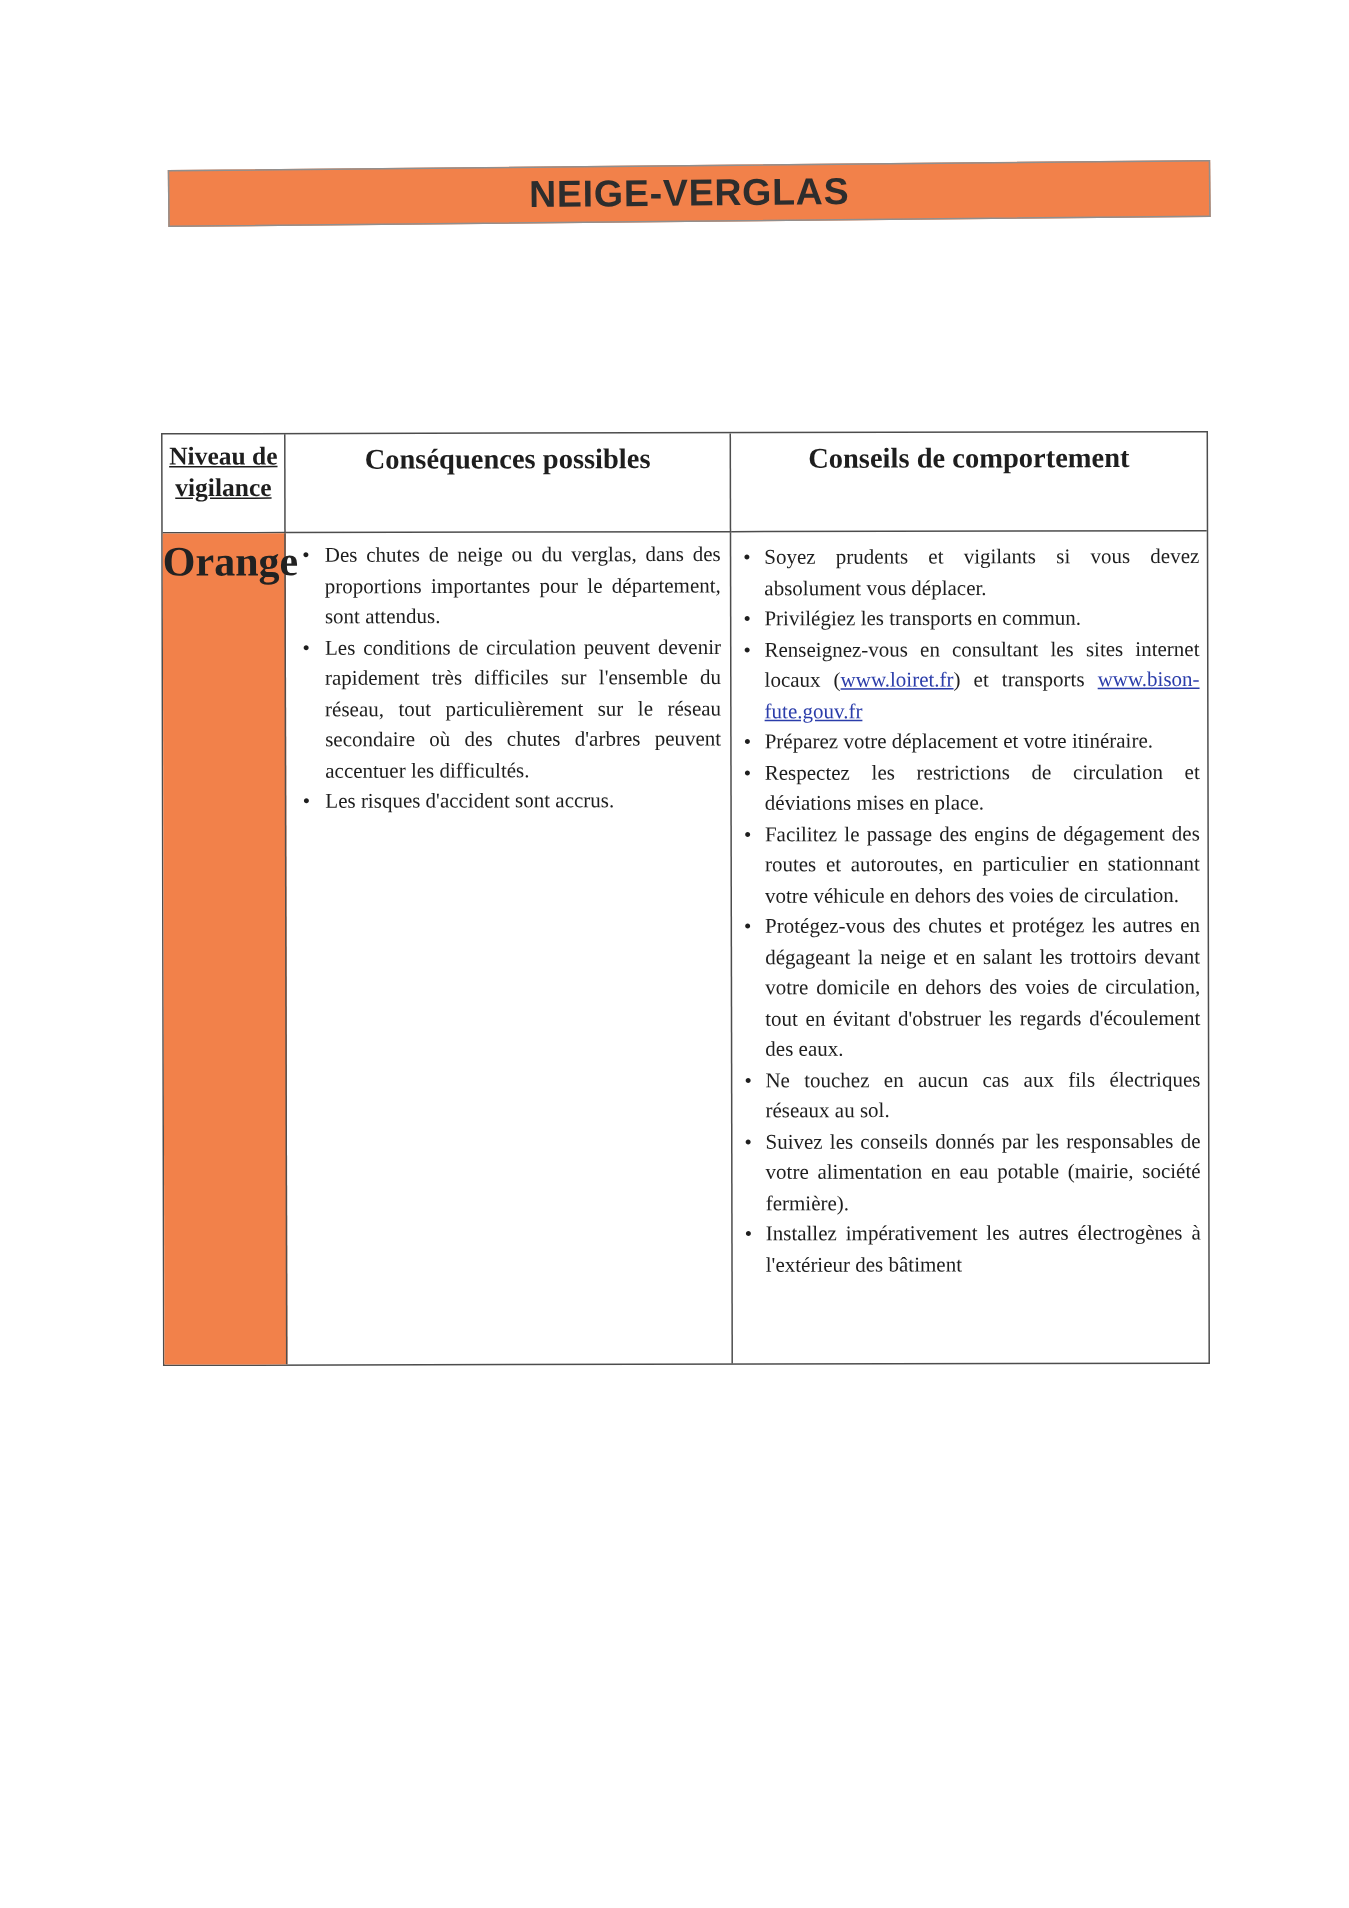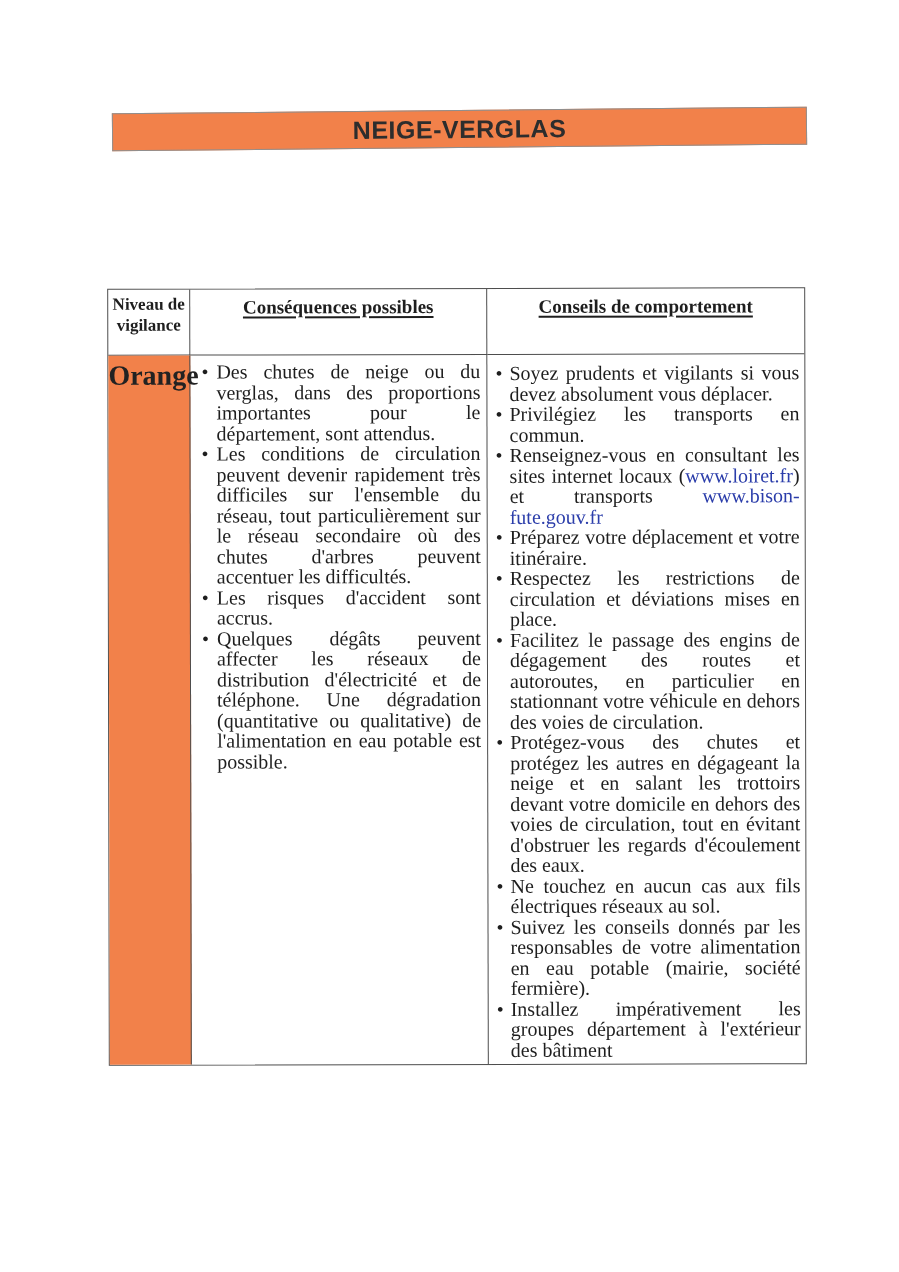--- a/index.html
+++ b/index.html
@@ -54,29 +54,29 @@
   .col2{width:297px;border-right:1px solid var(--border);}
   .col3{flex:1;}
   .head .cell{border-bottom:1px solid var(--border);}
 
   .h-level{
     text-align:center;
     font-weight:bold;
     font-size:17px;
     line-height:21px;
     padding-top:4px;
+    text-decoration:underline;
   }
   .h-main{
     text-align:center;
     font-weight:bold;
     font-size:19px;
     padding-top:7px;
   }
   .h-main span{
-    text-decoration:underline;
     text-decoration-thickness:2px;
     text-underline-offset:3px;
   }
 
   .trow.body{min-height:554px;}
   .level-cell{
     background:var(--accent);
     text-align:center;
     padding-top:4px;
   }
@@ -88,33 +88,34 @@
 
   .list-cell{padding:6px 6px 4px 9px;}
   .list-cell.advice{padding:8px 5px 4px 7px;}
   ul.doc-list{
     margin:0;padding:0;
     list-style:none;
   }
   ul.doc-list li{
     position:relative;
     padding-left:17px;
-    font-size:20px;
+    font-size:14px;
     line-height:20.5px;
     text-align:justify;
   }
   ul.doc-list li::before{
     content:"\2022";
     position:absolute;
     left:2px;top:0;
   }
   .advice ul.doc-list li{padding-left:15px;}
   .advice ul.doc-list li::before{left:1px;}
   a.doc-link{
     color:var(--link);
+    text-decoration:underline;
     cursor:pointer;
   }
 </style>
 </head>
 <body>
 
 <div class="page">
 
   <div class="banner">
     <span class="banner-title">NEIGE-VERGLAS</span>
@@ -134,34 +135,33 @@
 
     <div class="trow body">
       <div class="cell col1 level-cell">
         <span class="level-value">Orange</span>
       </div>
       <div class="cell col2 list-cell">
         <ul class="doc-list">
             <li><span>Des chutes de neige ou du verglas, dans des proportions importantes pour le département, sont attendus.</span></li>
             <li><span>Les conditions de circulation peuvent devenir rapidement très difficiles sur l'ensemble du réseau, tout particulièrement sur le réseau secondaire où des chutes d'arbres peuvent accentuer les difficultés.</span></li>
             <li><span>Les risques d'accident sont accrus.</span></li>
-            <li><span>Quelques dégâts peuvent affecter les réseaux de distribution d'électricité et de téléphone. Une dégradation (quantitative ou qualitative) de l'alimentation en eau potable est possible.</span></li>
           </ul>
       </div>
       <div class="cell col3 list-cell advice">
         <ul class="doc-list">
             <li><span>Soyez prudents et vigilants si vous devez absolument vous déplacer.</span></li>
             <li><span>Privilégiez les transports en commun.</span></li>
             <li><span>Renseignez-vous en consultant les sites internet locaux (</span><a class="doc-link">www.loiret.fr</a><span>) et transports </span><a class="doc-link">www.bison-fute.gouv.fr</a></li>
             <li><span>Préparez votre déplacement et votre itinéraire.</span></li>
             <li><span>Respectez les restrictions de circulation et déviations mises en place.</span></li>
             <li><span>Facilitez le passage des engins de dégagement des routes et autoroutes, en particulier en stationnant votre véhicule en dehors des voies de circulation.</span></li>
             <li><span>Protégez-vous des chutes et protégez les autres en dégageant la neige et en salant les trottoirs devant votre domicile en dehors des voies de circulation, tout en évitant d'obstruer les regards d'écoulement des eaux.</span></li>
             <li><span>Ne touchez en aucun cas aux fils électriques réseaux au sol.</span></li>
             <li><span>Suivez les conseils donnés par les responsables de votre alimentation en eau potable (mairie, société fermière).</span></li>
-            <li><span>Installez impérativement les groupes département à l'extérieur des bâtiment</span></li>
+            <li><span>Installez impérativement les autres électrogènes à l'extérieur des bâtiment</span></li>
           </ul>
       </div>
     </div>
 
   </div>
 
 </div>
 
 </body></html>

